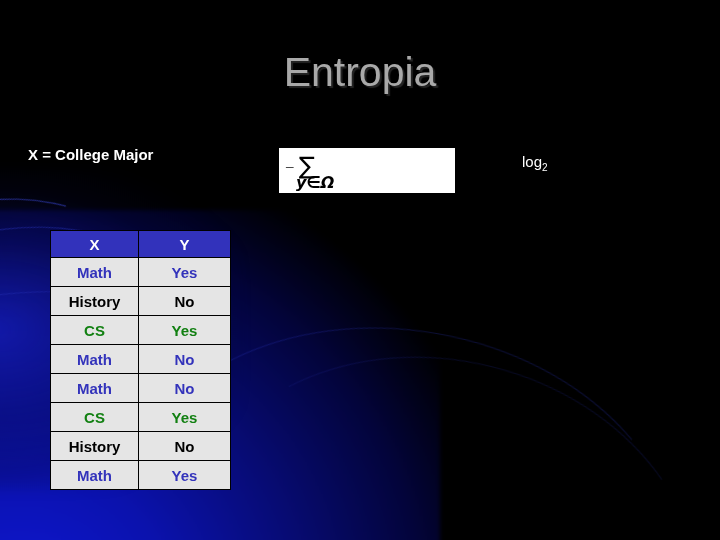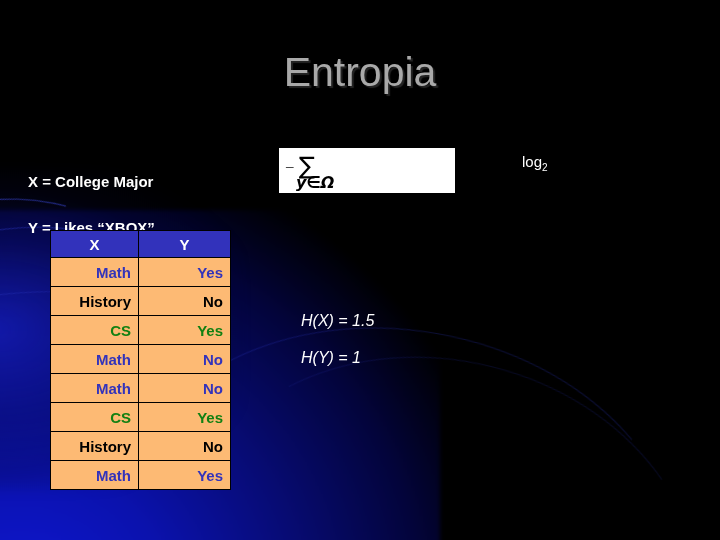--- a/index.html
+++ b/index.html
@@ -97,21 +97,20 @@
     top: 145px;
     width: 240px;
   }
   .def-line {
     font-size: 15px;
     font-weight: bold;
     color: #ffffff;
     line-height: 19px;
     margin-bottom: 24px;
     white-space: nowrap;
-    margin-top: 27px;
   }
 
   
   .formula-box {
     position: absolute;
     left: 279px;
     top: 148px;
     width: 176px;
     height: 45px;
     background: #ffffff;
@@ -167,23 +166,23 @@
     border-collapse: collapse;
     table-layout: fixed;
     background: #ffffff;
   }
   .tbl td, .tbl th {
     border: 1px solid #000000;
     height: 29px;
     padding: 0 7px;
     font-size: 15px;
     font-weight: bold;
-    text-align: right;
+    text-align: center;
     vertical-align: middle;
-    background: #fdba74;
+    background: #e5e5e5;
     box-sizing: border-box;
   }
   .tbl th {
     background: #3232bb;
     color: #ffffff;
     text-align: center;
     height: 27px;
   }
   .col-x { width: 88px; }
   .col-y { width: 92px; }
@@ -218,21 +217,20 @@
   <div class="swirl s2"></div>
   <div class="swirl s3"></div>
   <div class="swirl s4"></div>
   <div class="swirl s5"></div>
   <div class="spark"></div>
 
   <div class="title">Entropia</div>
 
   <div class="defs">
     <div class="def-line">X = College Major</div>
-    <div class="def-line">Y = Likes “XBOX”</div>
   </div>
 
   <div class="formula-box">
     <div class="formula-inner">
       <span class="f-minus">–</span>
       <span class="f-sigma">∑</span>
       <span class="f-sub">y∈Ω</span>
     </div>
   </div>
 
@@ -276,18 +274,14 @@
           <td class="col-x c-black">History</td>
           <td class="col-y c-black">No</td>
         </tr>
         <tr>
           <td class="col-x c-blue">Math</td>
           <td class="col-y c-blue">Yes</td>
         </tr>
       </tbody>
   </table>
 
-  <div class="entropy">
-    <div class="entropy-line">H(X) = 1.5</div>
-    <div class="entropy-line">H(Y) = 1</div>
-  </div>
 
 </div>
 
 </body></html>

